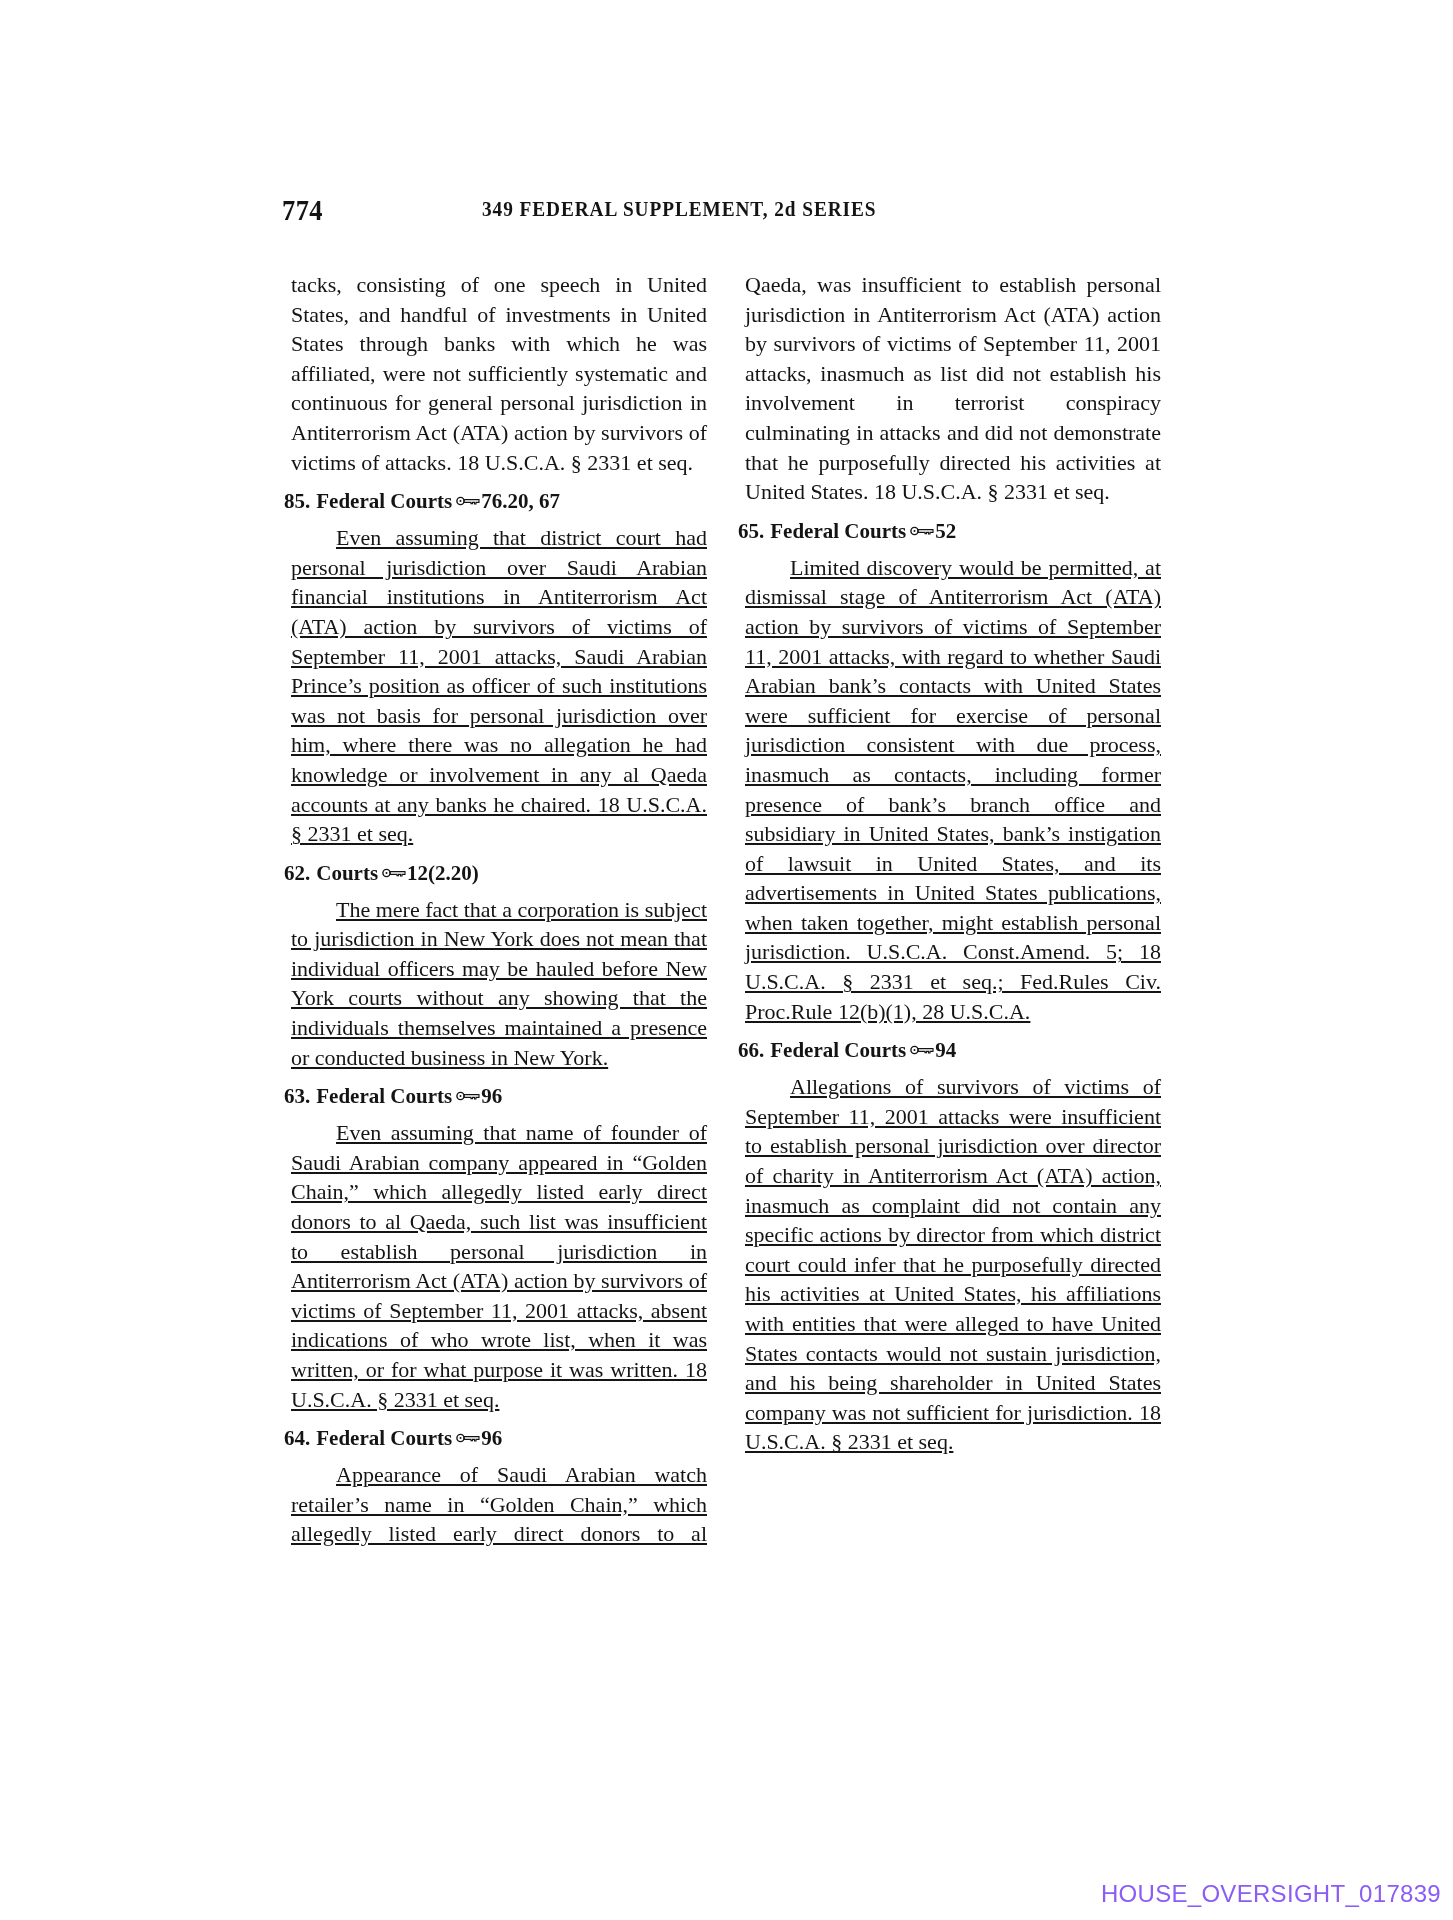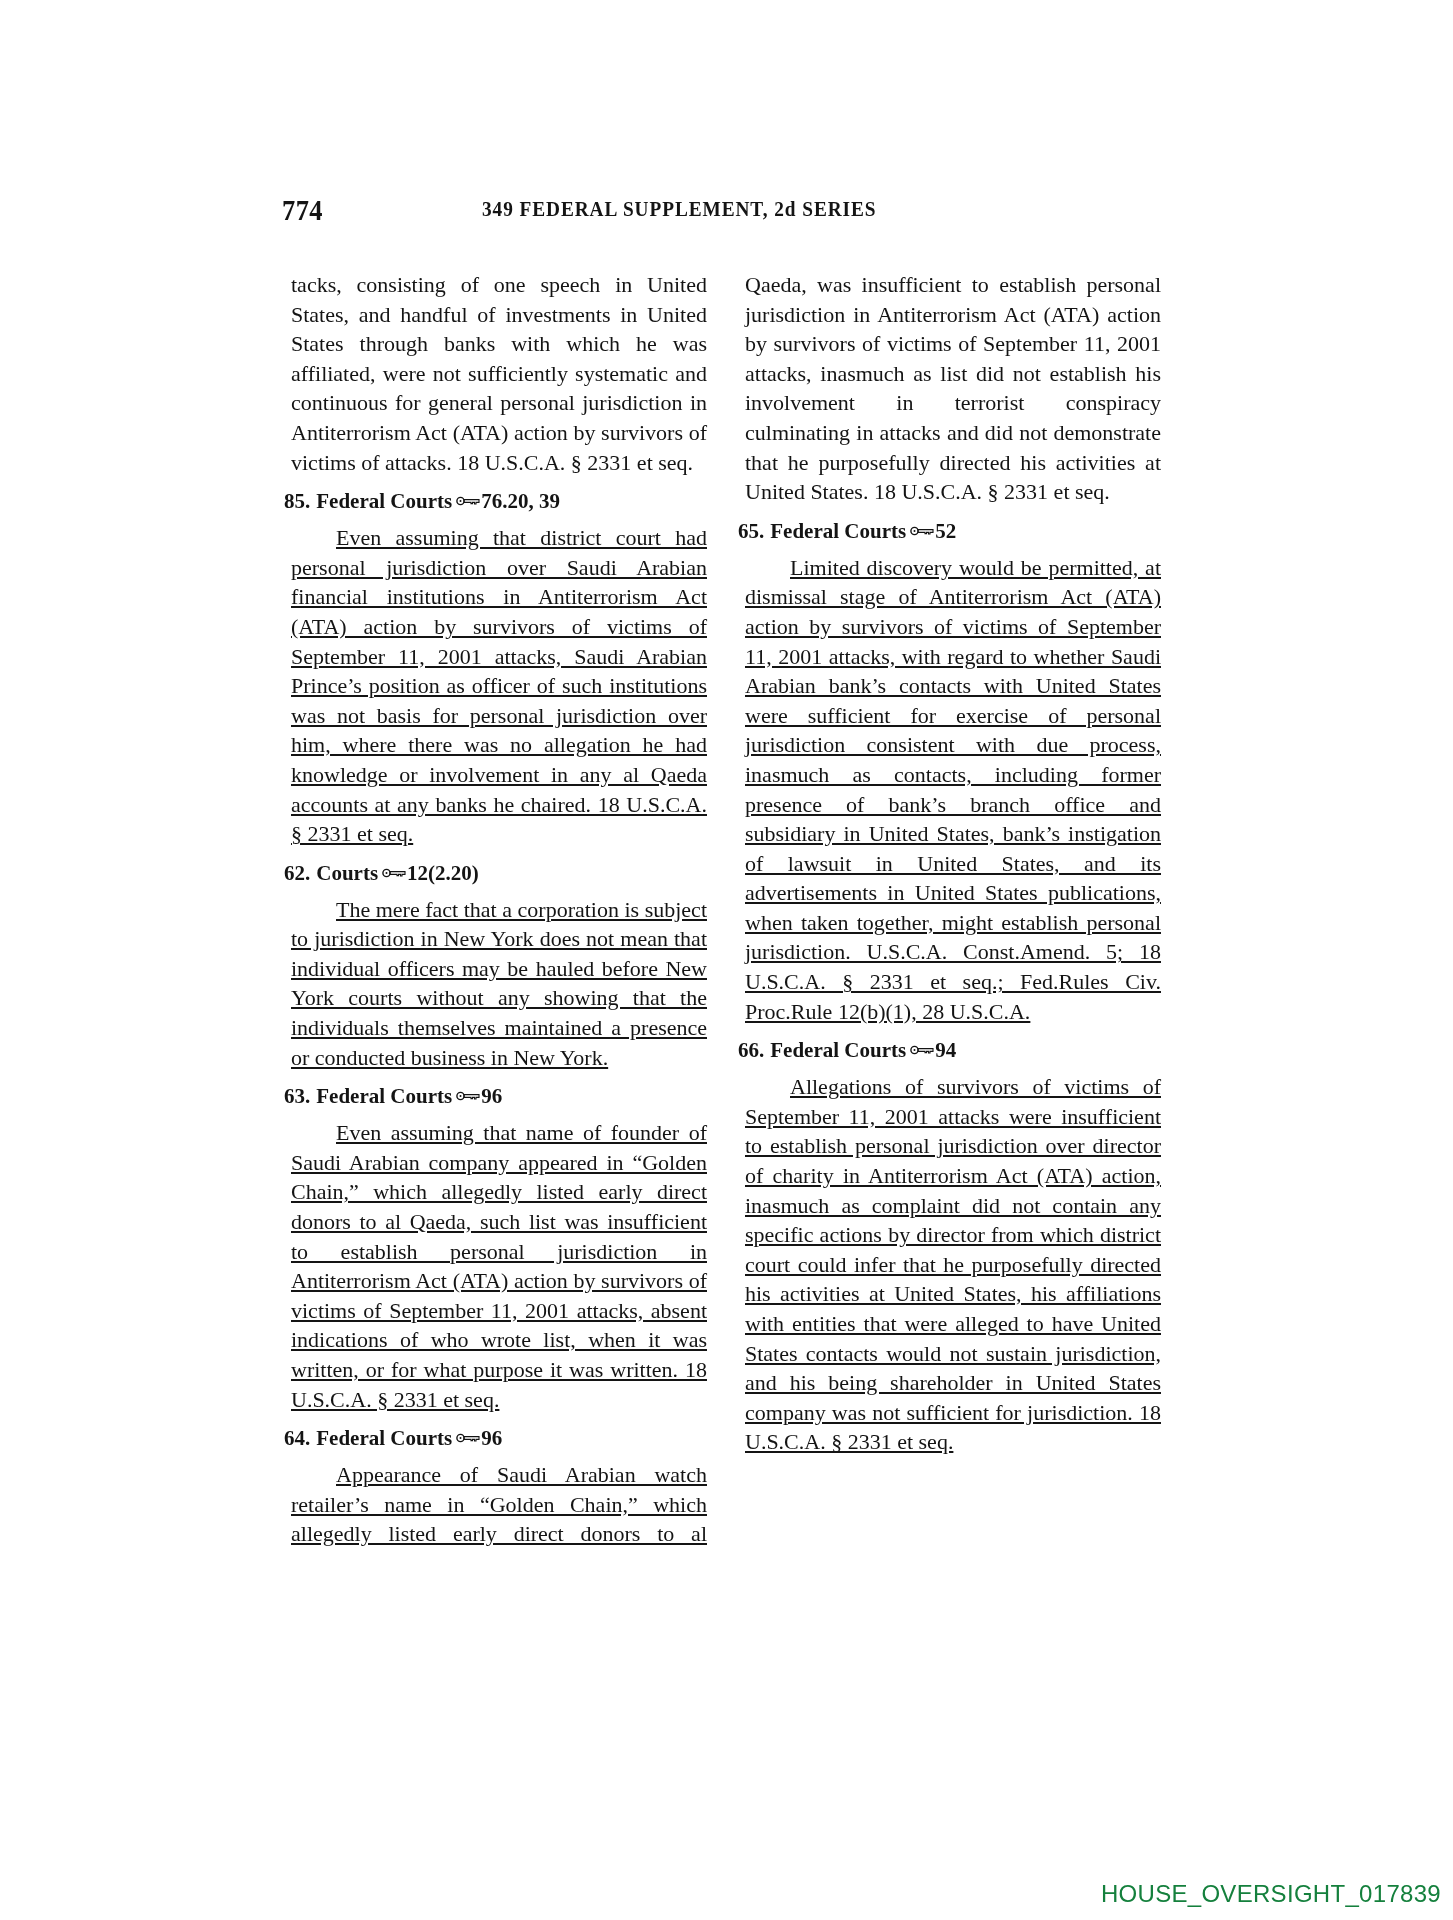--- a/index.html
+++ b/index.html
@@ -10,40 +10,40 @@
     .column { position: absolute; top: 263px; width: 430px; font-family: "Liberation Serif", serif; font-size: 22px; line-height: 29.6px; }
     .col-left { left: 284px; }
     .col-right { left: 738px; }
     .para { margin: 7px; text-align: justify; hyphens: manual; }
     .para.indent { text-indent: 45px; text-decoration: underline; }
     .headnote { margin-top: 9px; }
     .hn-title { font-weight: bold; font-size: 21px; line-height: 30px; margin: 0; white-space: nowrap; }
     .hn-title .num { margin-right: 6px; }
     .key-icon { display: inline-block; width: 24px; height: 10px; vertical-align: 2px; margin: 0 1px 0 4px; position: relative; }
     .key-icon svg { display: block; }
-    .footer-stamp { position: absolute; right: 12px; top: 1880px; font-family: "Liberation Sans", sans-serif; font-size: 24px; color: #15803d; letter-spacing: 0.3px; }
+    .footer-stamp { position: absolute; right: 12px; top: 1880px; font-family: "Liberation Sans", sans-serif; font-size: 24px; color: #8b5cf6; letter-spacing: 0.3px; }
   </style>
 </head>
 <body>
 
 <div class="page-header">
   <span class="page-number">774</span>
   <span class="running-head">349 FEDERAL SUPPLEMENT, 2d SERIES</span>
 </div>
 
 <div class="column col-left">
   <p class="para">tacks, consisting of one speech in United States, and handful of investments in United States through banks with which he was affiliated, were not sufficiently systematic and continuous for general personal jurisdiction in Antiterrorism Act (ATA) action by survivors of victims of attacks. 18 U.S.C.A. § 2331 et seq.</p>
 
   <div class="headnote">
     <p class="hn-title">
       <span class="num">85.</span><span>Federal Courts</span><span class="key-icon"><svg width="24" height="10" viewBox="0 0 24 10">
             <circle cx="4.5" cy="5" r="3.6" fill="none" stroke="#141414" stroke-width="1.4"></circle>
             <circle cx="4.5" cy="5" r="1" fill="#141414"></circle>
             <path d="M8 3.6 H23 V6.4 H20 V8 H18.5 V6.4 H16.5 V7.6 H15 V6.4 H8 Z" fill="none" stroke="#141414" stroke-width="1.1"></path>
-          </svg></span><span>76.20, 39</span>
+          </svg></span><span>76.20, 67</span>
     </p>
     <p class="para indent">Even assuming that district court had personal jurisdiction over Saudi Arabian financial institutions in Antiterrorism Act (ATA) action by survivors of victims of September 11, 2001 attacks, Saudi Arabian Prince’s position as officer of such institutions was not basis for personal jurisdiction over him, where there was no allegation he had knowledge or involvement in any al Qaeda accounts at any banks he chaired.  18 U.S.C.A. § 2331 et seq.</p>
   </div>
 
   <div class="headnote">
     <p class="hn-title">
       <span class="num">62.</span><span>Courts</span><span class="key-icon"><svg width="24" height="10" viewBox="0 0 24 10">
             <circle cx="4.5" cy="5" r="3.6" fill="none" stroke="#141414" stroke-width="1.4"></circle>
             <circle cx="4.5" cy="5" r="1" fill="#141414"></circle>
             <path d="M8 3.6 H23 V6.4 H20 V8 H18.5 V6.4 H16.5 V7.6 H15 V6.4 H8 Z" fill="none" stroke="#141414" stroke-width="1.1"></path>

